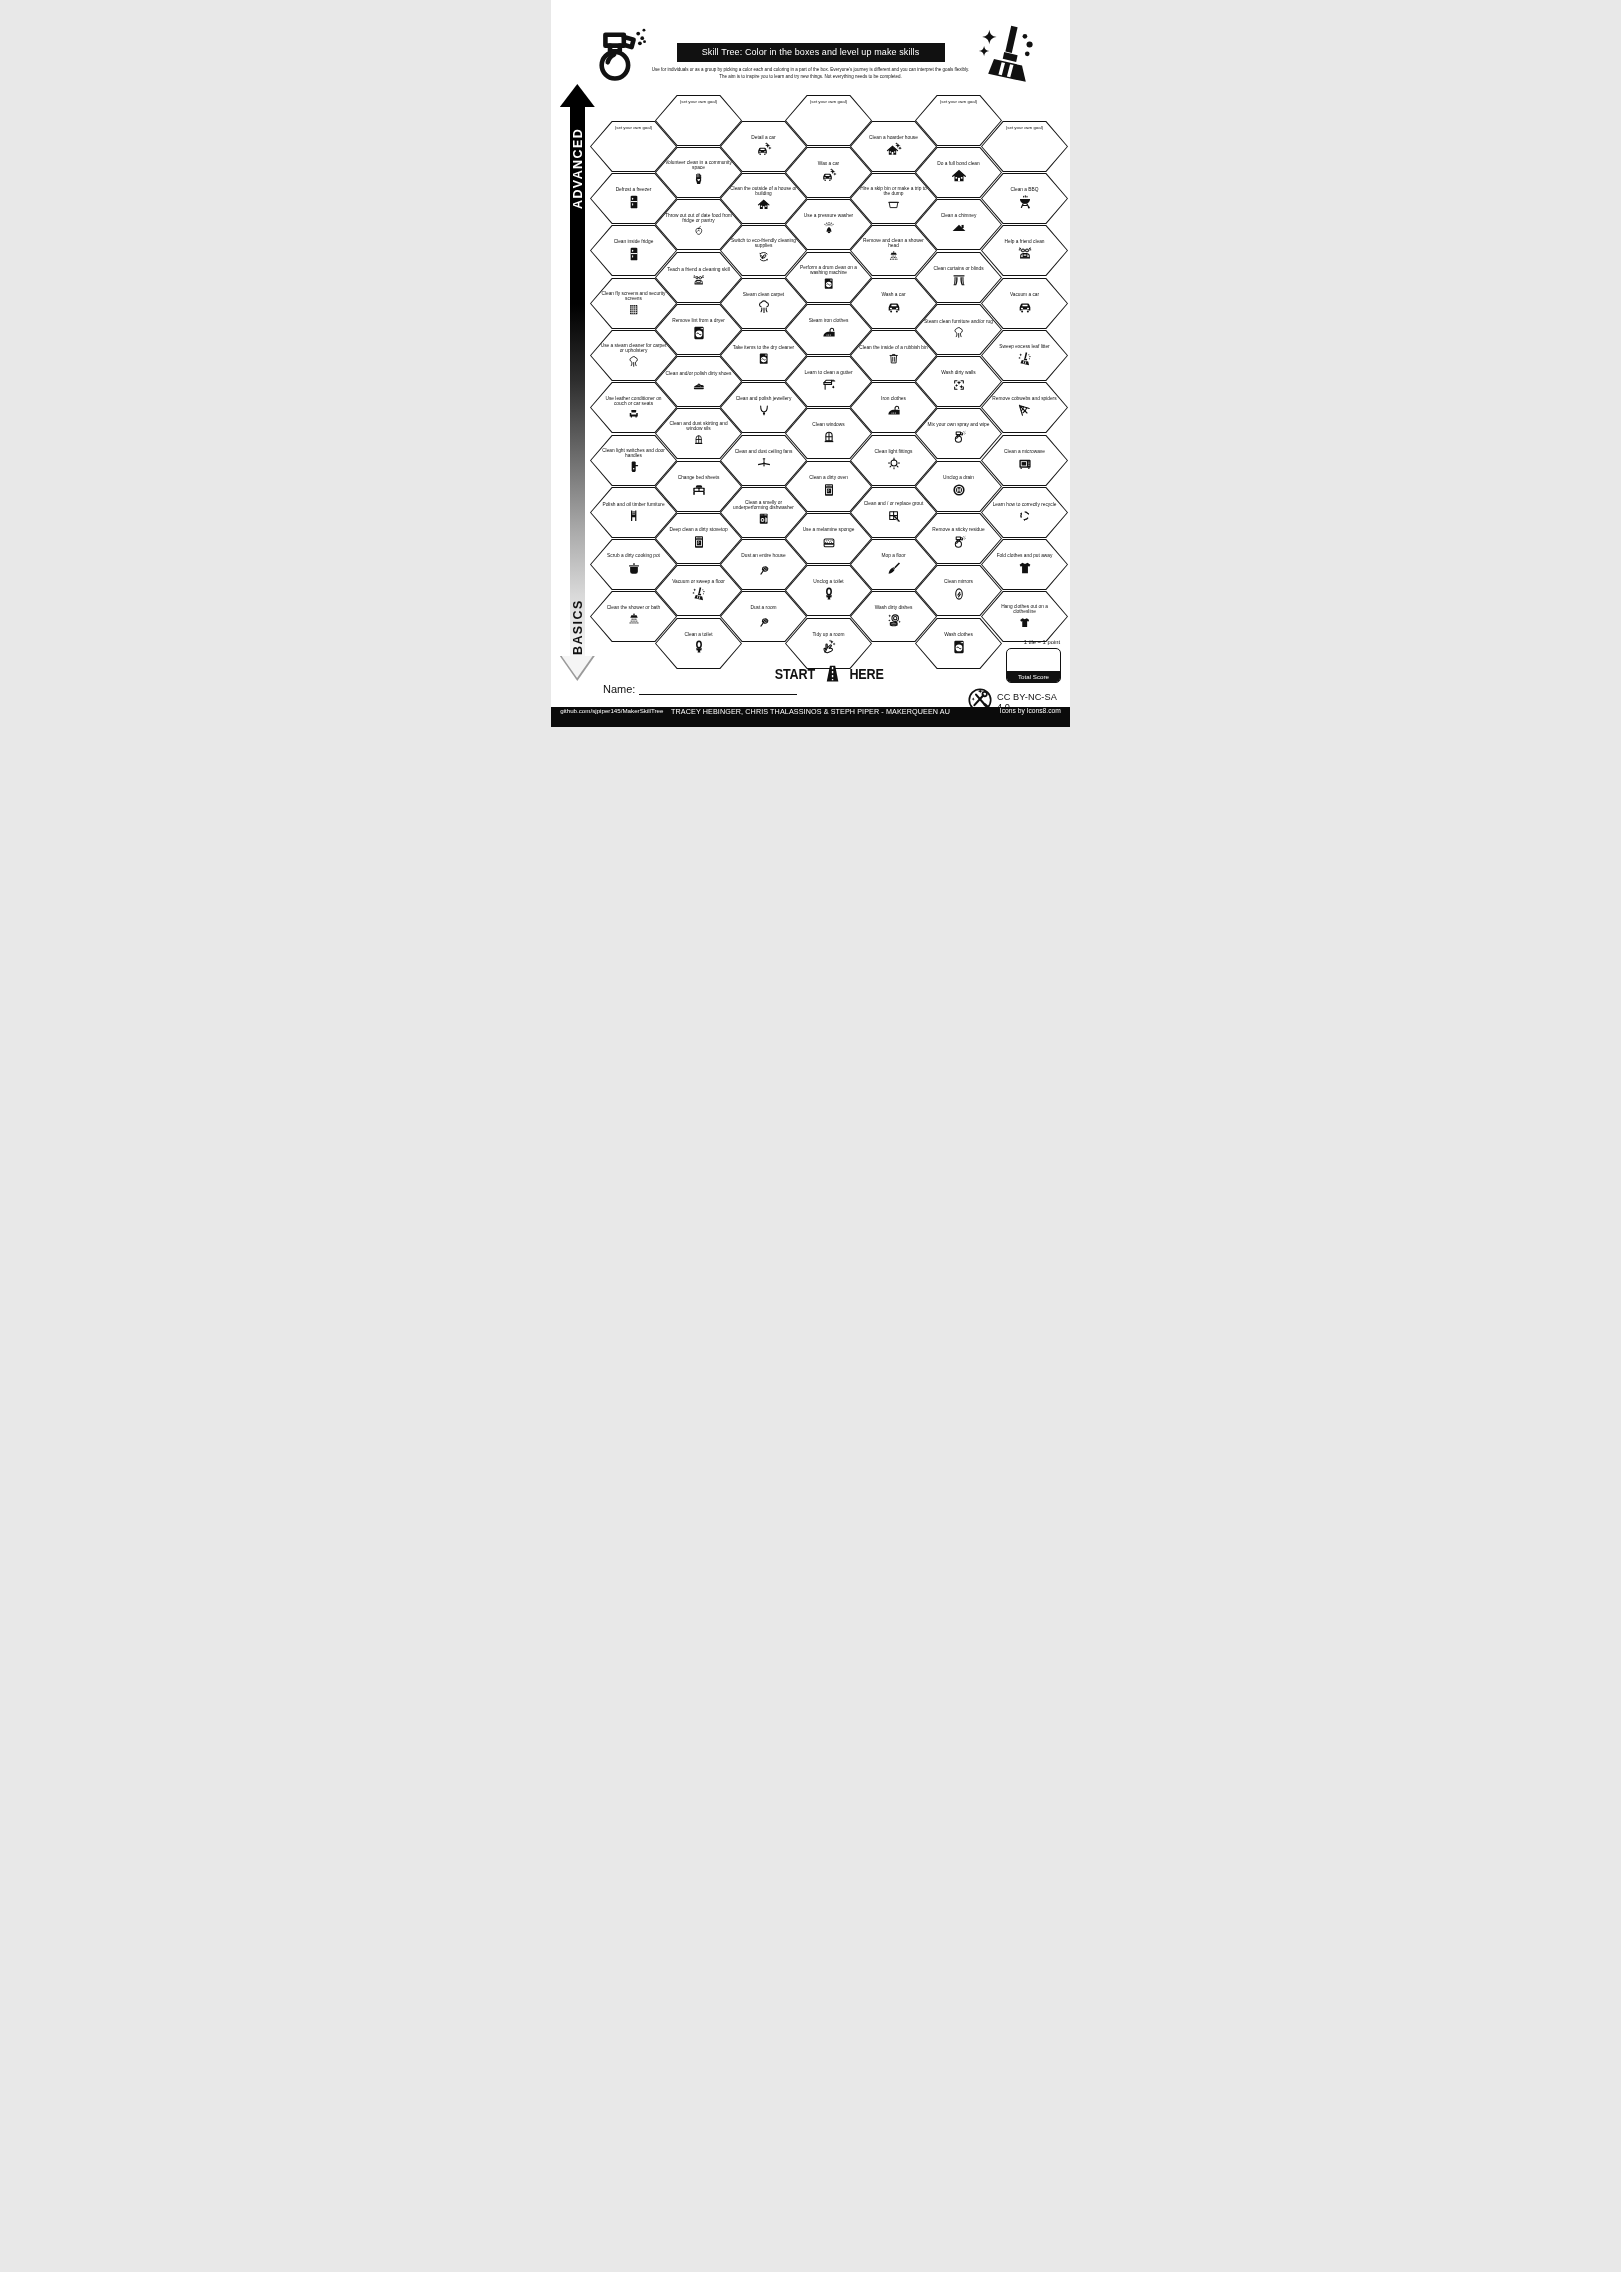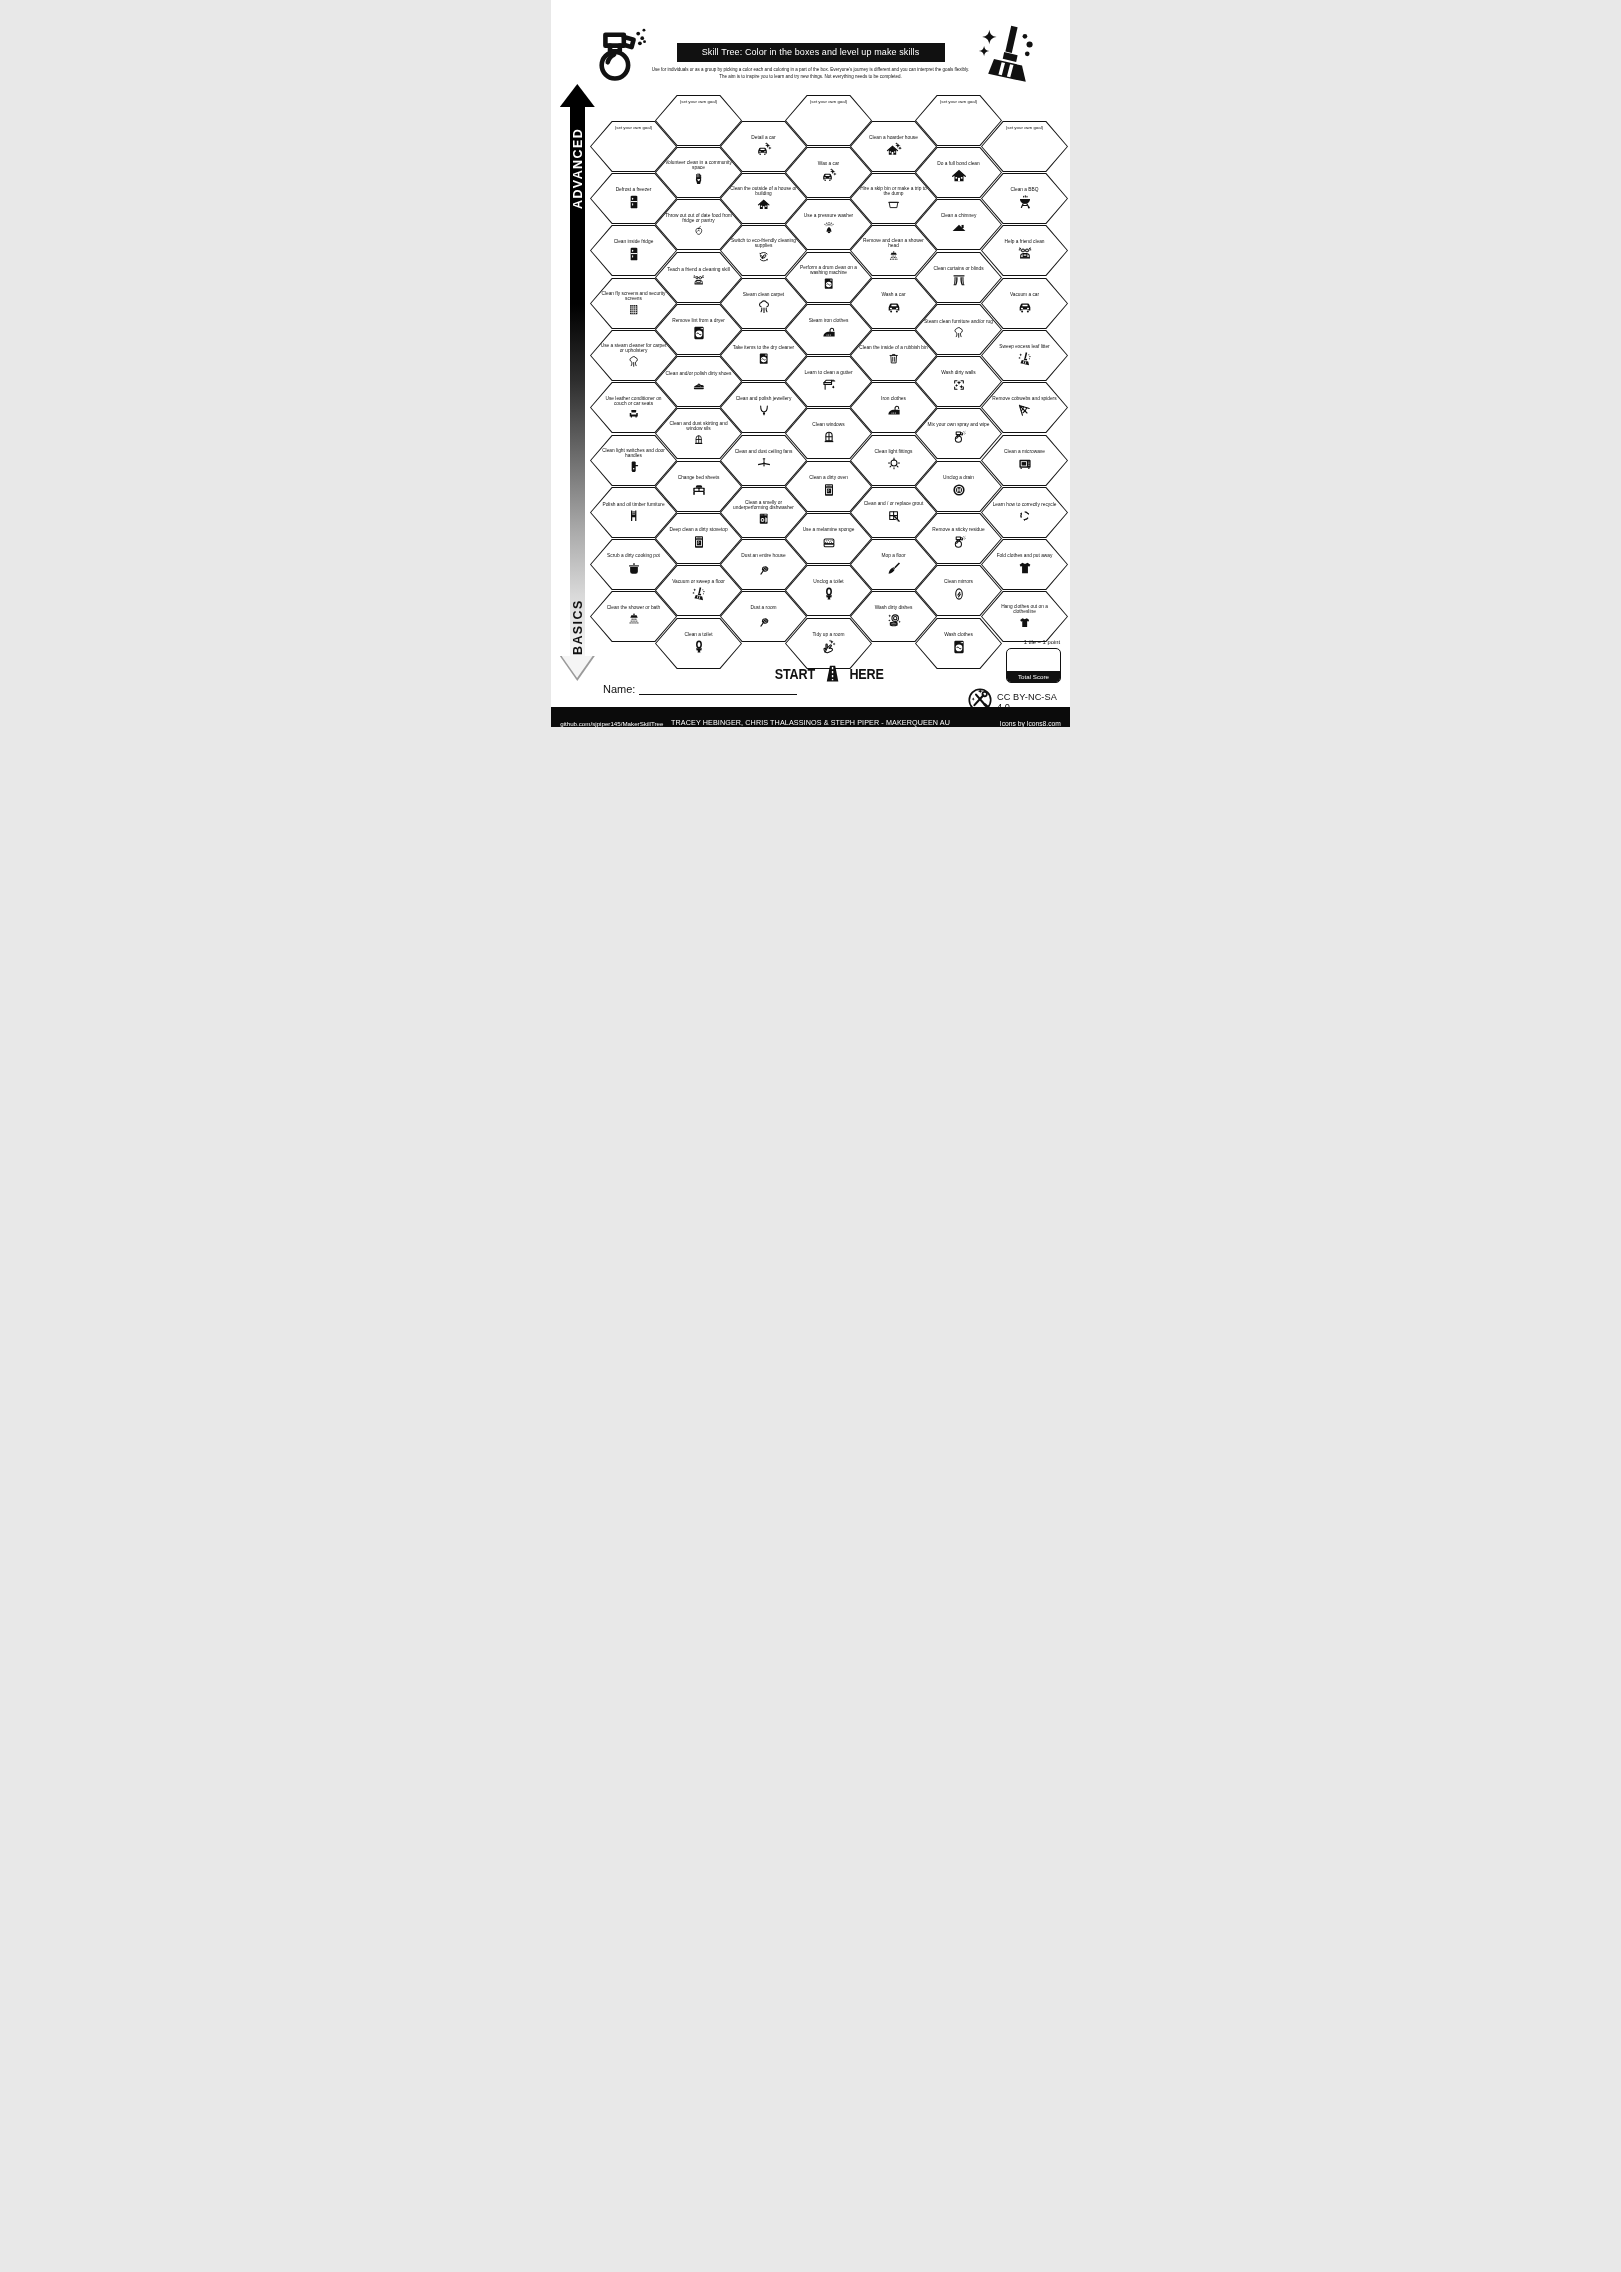--- a/index.html
+++ b/index.html
@@ -48,21 +48,21 @@
   #name-label{font-size:11px;}
   #name-line{width:158px;height:9.2px;border-bottom:0.8px solid #111;}
   #tile-note{position:absolute;top:639px;right:10px;font-size:5.8px;}
   #score-box{position:absolute;top:648px;left:455px;width:55px;height:35px;background:#fff;
              border:1.2px solid #111;border-radius:5px;overflow:hidden;display:flex;flex-direction:column;box-sizing:border-box;}
   #score-space{flex:1;}
   #score-band{height:11.5px;background:#111;color:#fff;display:flex;align-items:center;justify-content:center;font-size:6.2px;}
   #cc-logo{position:absolute;top:686px;left:415px;}
   #license{position:absolute;top:692px;left:446px;font-size:9.2px;letter-spacing:0.1px;}
   #footer{position:absolute;left:0;right:0;bottom:0;height:20px;background:#0b0b0b;color:#fff;
-          display:flex;align-items:flex-end;justify-content:space-between;padding:0 9.2px;box-sizing:border-box;}
+          display:flex;align-items:flex-start;justify-content:space-between;padding:0 9.2px;box-sizing:border-box;}
   #footer-left{font-size:6.2px;}
   #footer-center{position:absolute;left:50%;transform:translateX(-50%);font-size:7.2px;letter-spacing:0.1px;white-space:nowrap;}
   #footer-right{font-size:6.7px;}
 </style>
 </head>
 <body>
 
 <svg width="0" height="0" style="position:absolute" aria-hidden="true">
 <defs>
 <path id="p-star" d="M0 -4C.5 -1.3 1.3 -.5 4 0 1.3 .5 .5 1.3 0 4 -.5 1.3 -1.3 .5 -4 0 -1.3 -.5 -.5 -1.3 0 -4Z"></path>

